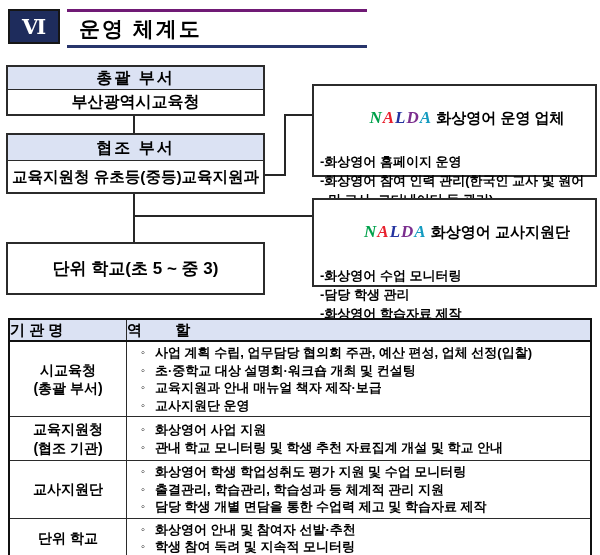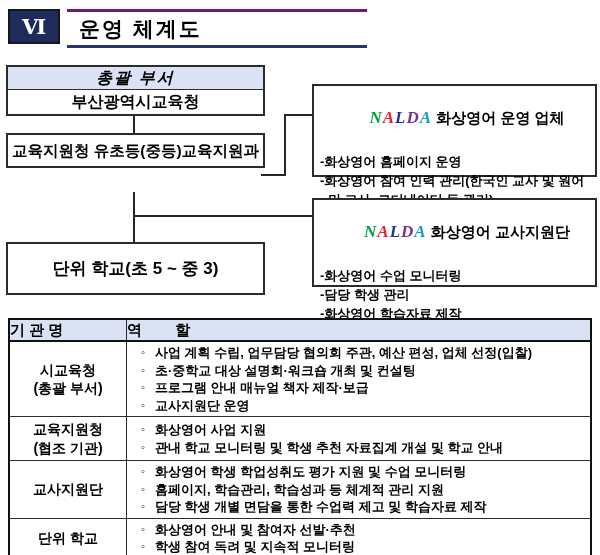--- a/index.html
+++ b/index.html
@@ -22,21 +22,21 @@
     display:flex;align-items:center;padding-left:12px;
     font-size:21px;letter-spacing:2px;
   }
 
   
   .conn{position:absolute;background:#262626;}
   .fbox{position:absolute;border:2px solid #2b2b2b;background:#fff;text-align:center;}
   .fbox-header{background:#DBE2F3;border-bottom:1.5px solid #2b2b2b;font-size:16px;letter-spacing:2px;}
   .fbox-body{background:#fff;font-size:16px;white-space:nowrap;}
   #box-general{left:6px;top:65px;width:255px;}
-  #box-general .fbox-header{height:22px;line-height:22px;font-style:italic;}
+  #box-general .fbox-header{height:22px;line-height:22px;}
   #box-general .fbox-body{height:24px;line-height:24px;}
   #box-coop{left:6px;top:133px;width:255px;}
   #box-coop .fbox-header{height:25px;line-height:25px;}
   #box-coop .fbox-body{height:31px;line-height:31px;font-size:15.5px;}
   #box-school{left:6px;top:242px;width:255px;height:49px;line-height:49px;font-size:17px;}
 
   .nbox{position:absolute;border:2px solid #2b2b2b;background:#fff;}
   #nalda-company{left:312px;top:84px;width:281px;height:89px;}
   #nalda-support{left:312px;top:198px;width:281px;height:85px;}
   .nbox-title{text-align:center;padding-top:5px;font-size:15px;white-space:pre;}
@@ -83,20 +83,21 @@
   <div class="conn" style="left:261px;top:174px;width:24px;height:2px"></div>
   <div class="conn" style="left:284px;top:114px;width:2px;height:62px"></div>
   <div class="conn" style="left:284px;top:114px;width:28px;height:2px"></div>
 
   <div class="fbox" id="box-general">
     <div class="fbox-header">총괄 부서</div>
     <div class="fbox-body">부산광역시교육청</div>
   </div>
 
   <div class="fbox" id="box-coop">
+    <div class="fbox-header">협조 부서</div>
     <div class="fbox-body">교육지원청 유초등(중등)교육지원과</div>
   </div>
 
   <div class="fbox" id="box-school">단위 학교(초 5 ~ 중 3)</div>
 
   <div class="nbox" id="nalda-company">
     <div class="nbox-title">
       <span class="brand"><span style="color:#00A14B">N</span><span style="color:#E8212E">A</span><span style="color:#2433A0">L</span><span style="color:#7B2E8E">D</span><span style="color:#149BC0">A</span></span><span> 화상영어 운영 업체</span>
     </div>
     <div class="nbox-items">
@@ -131,21 +132,21 @@
           <div class="role-line">
               <span class="blt">◦</span>
               <span class="role-text">사업 계획 수립, 업무담당 협의회 주관, 예산 편성, 업체 선정(입찰)</span>
             </div>
           <div class="role-line">
               <span class="blt">◦</span>
               <span class="role-text">초·중학교 대상 설명회·워크숍 개최 및 컨설팅</span>
             </div>
           <div class="role-line">
               <span class="blt">◦</span>
-              <span class="role-text">프로그램 안내 매뉴얼 책자 제작·보급</span>
+              <span class="role-text">교육지원과 안내 매뉴얼 책자 제작·보급</span>
             </div>
           <div class="role-line">
               <span class="blt">◦</span>
               <span class="role-text">교사지원단 운영</span>
             </div>
         </td>
       </tr>
       <tr>
         <td class="org-cell" style="height:43px">교육지원청
 (협조 기관)</td>
@@ -162,21 +163,21 @@
       </tr>
       <tr>
         <td class="org-cell" style="height:55px">교사지원단</td>
         <td class="roles-cell">
           <div class="role-line">
               <span class="blt">◦</span>
               <span class="role-text">화상영어 학생 학업성취도 평가 지원 및 수업 모니터링</span>
             </div>
           <div class="role-line">
               <span class="blt">◦</span>
-              <span class="role-text">홈페이지, 학습관리, 학습성과 등 체계적 관리 지원</span>
+              <span class="role-text">출결관리, 학습관리, 학습성과 등 체계적 관리 지원</span>
             </div>
           <div class="role-line">
               <span class="blt">◦</span>
               <span class="role-text">담당 학생 개별 면담을 통한 수업력 제고 및 학습자료 제작</span>
             </div>
         </td>
       </tr>
       <tr>
         <td class="org-cell" style="height:38px">단위 학교</td>
         <td class="roles-cell">

